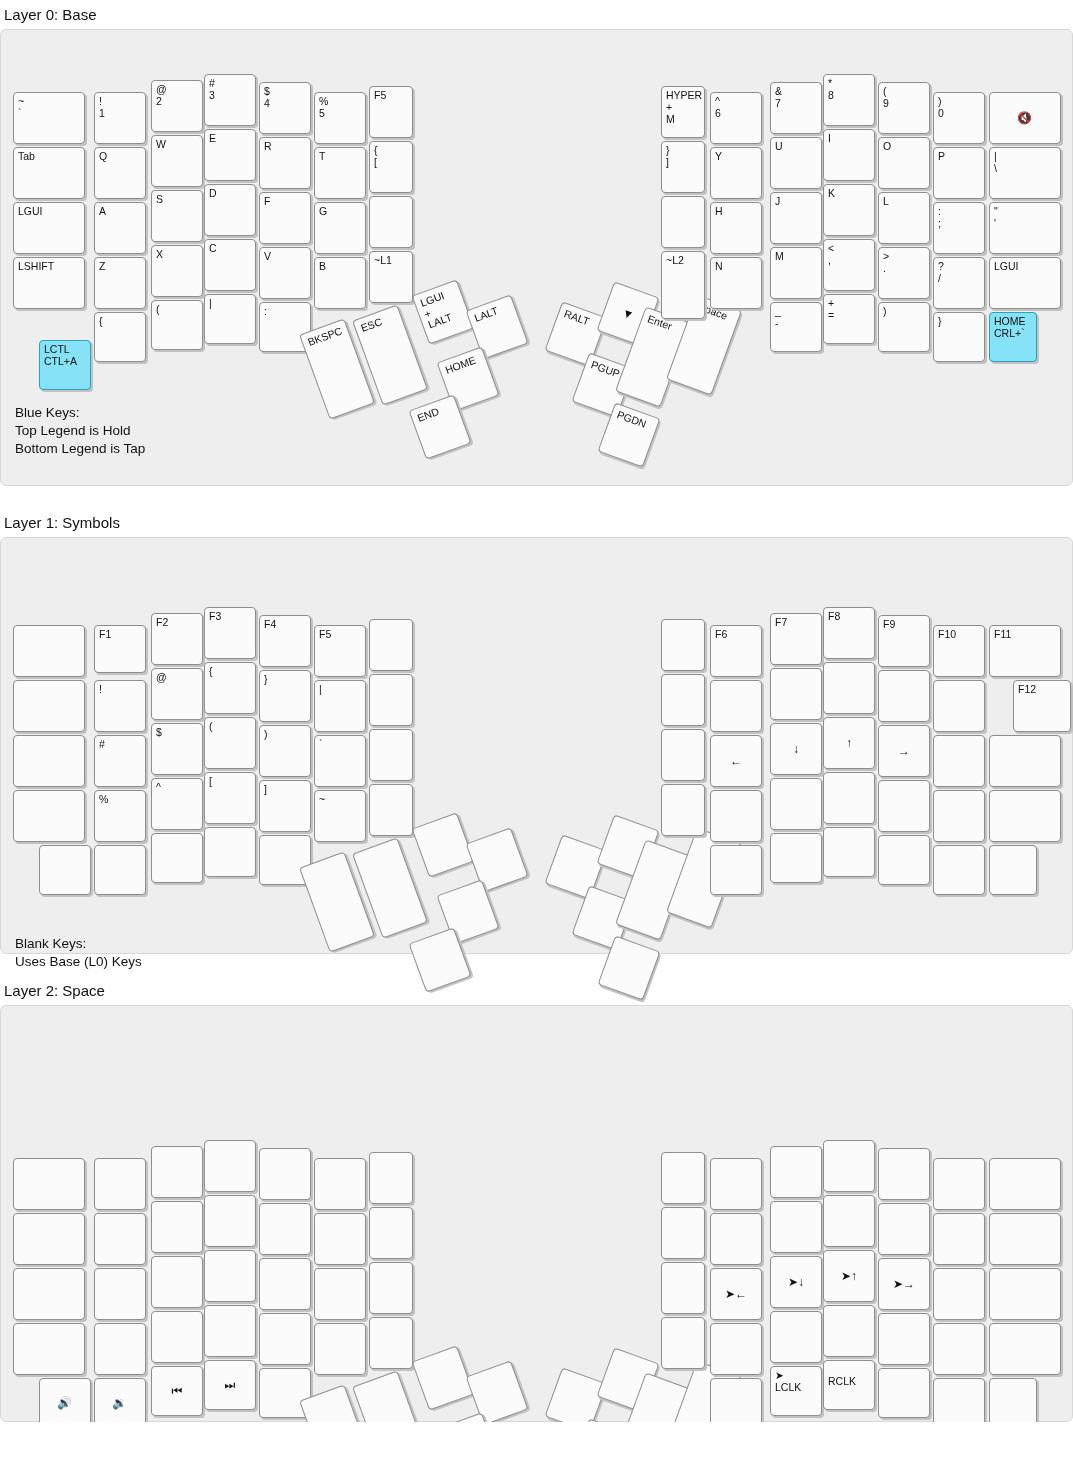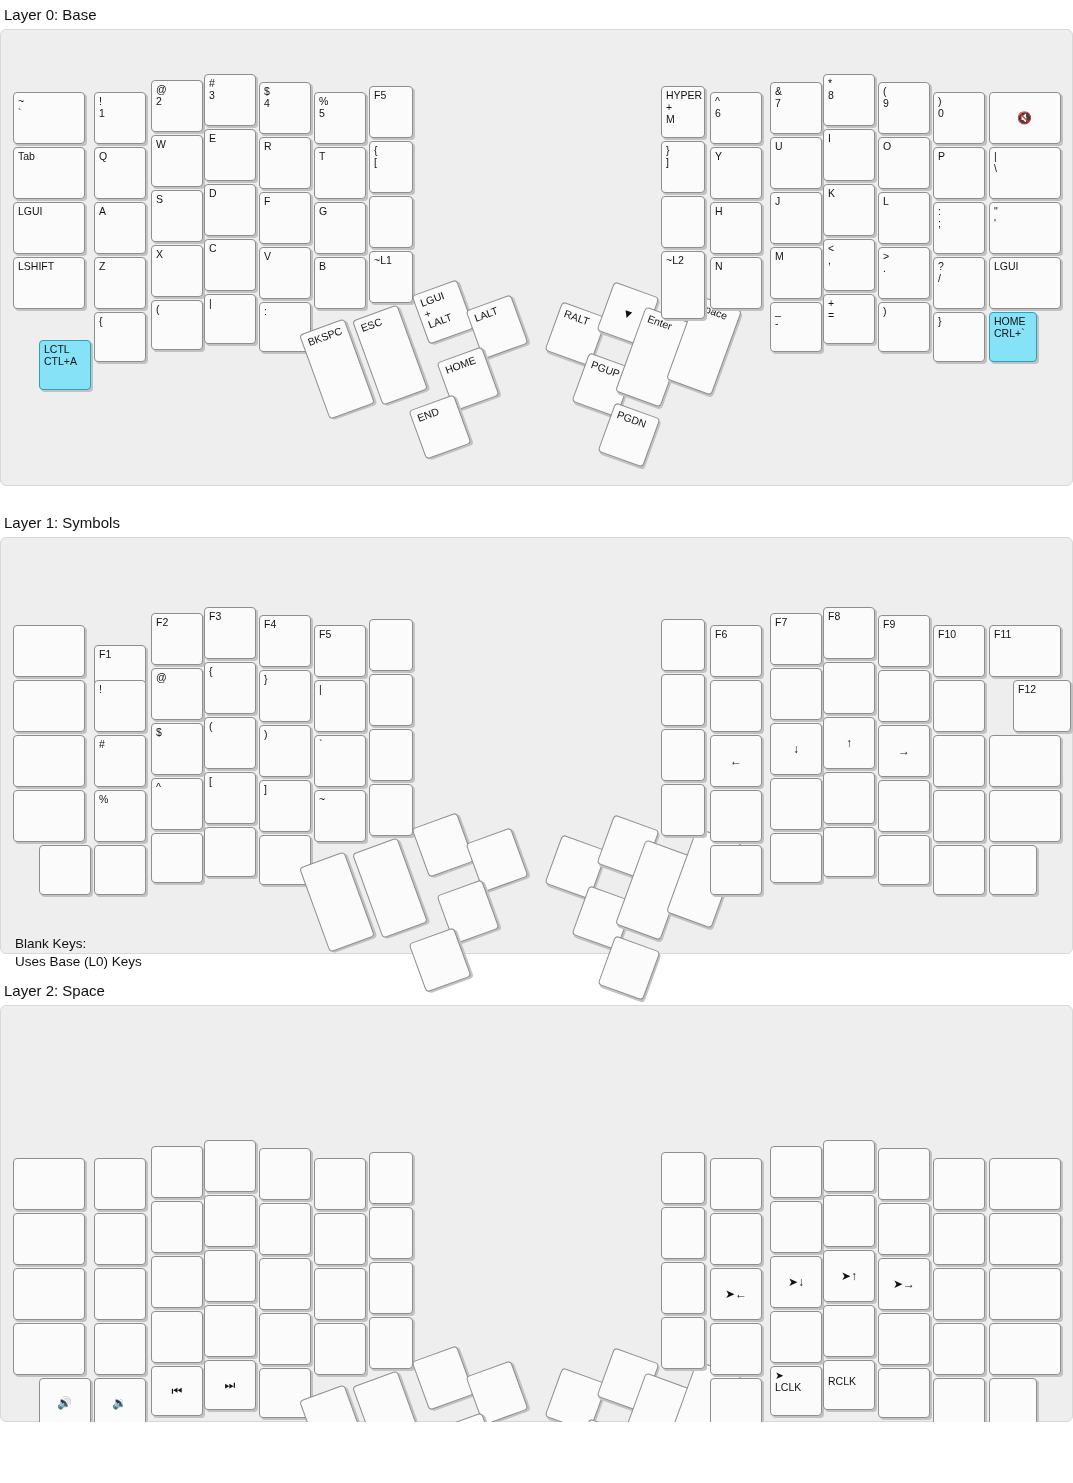--- a/index.html
+++ b/index.html
@@ -290,32 +290,35 @@
     <span class="bot">'</span>
     </div>
   <div class="key" style="left: 988px; top: 227px; width: 72px; height: 52px;">
     <span class="top">LGUI</span>
     </div>
   <div class="key blue" style="left: 988px; top: 282px; width: 48px; height: 50px;">
     <span class="top">HOME</span>
     <span class="bot">CRL+`</span>
     </div>
 
+  <div class="note" style="left: 14px; top: 374px;">Blue Keys:
+Top Legend is Hold
+Bottom Legend is Tap</div>
 </div>
 
 <div class="layer-title" style="margin-top:28px;">Layer 1: Symbols</div>
 <div class="layer-panel" style="height:415px;">
 
   <div class="key" style="left: 12px; top: 87px; width: 72px; height: 52px;"></div>
   <div class="key" style="left: 12px; top: 142px; width: 72px; height: 52px;"></div>
   <div class="key" style="left: 12px; top: 197px; width: 72px; height: 52px;"></div>
   <div class="key" style="left: 12px; top: 252px; width: 72px; height: 52px;"></div>
   <div class="key" style="left: 38px; top: 307px; width: 52px; height: 50px;"></div>
 
-  <div class="key" style="left: 93px; top: 87px; width: 52px; height: 48px; margin-top: 20px;">
+  <div class="key" style="left: 93px; top: 87px; width: 52px; height: 48px;">
     <span class="top">F1</span>
     </div>
   <div class="key" style="left: 93px; top: 142px; width: 52px; height: 52px;">
     <span class="top">!</span>
     </div>
   <div class="key" style="left: 93px; top: 197px; width: 52px; height: 52px;">
     <span class="top">#</span>
     </div>
   <div class="key" style="left: 93px; top: 252px; width: 52px; height: 52px;">
     <span class="top">%</span>

